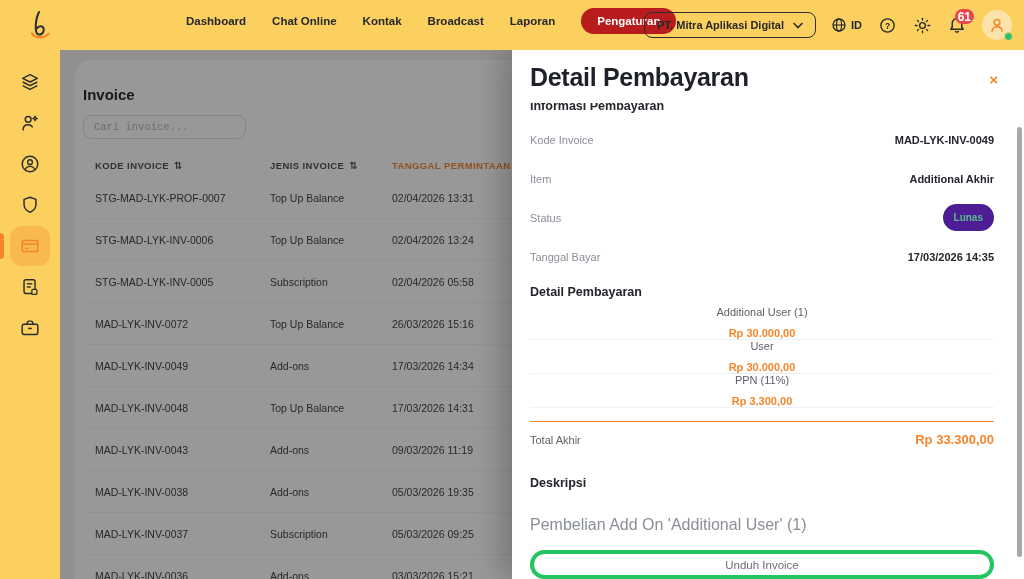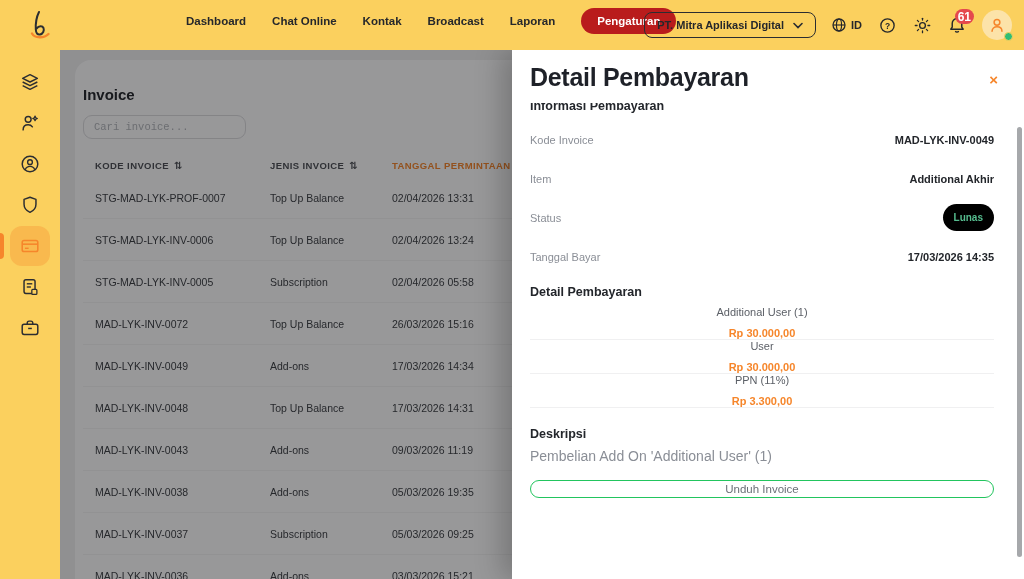--- a/index.html
+++ b/index.html
@@ -57,32 +57,32 @@
            box-shadow:-10px 0 26px rgba(0,0,0,0.22); padding:0 30px 0 18px; }
   .panel-title { font-size:25px; font-weight:800; color:#1E2128; letter-spacing:-0.3px; margin-top:13px; }
   .panel-close { position:absolute; right:26px; top:22px; font-size:15px; font-weight:700; color:#F6862B; cursor:pointer; line-height:1; }
   .section-clip { height:13px; overflow:hidden; margin-top:11px; }
   .section-clip .sec-title { margin-top:-4px; }
   .sec-title { font-size:12.5px; font-weight:800; color:#23262B; }
   .info-rows { margin-top:4px; }
   .info-row { height:39px; display:flex; justify-content:space-between; align-items:center; }
   .info-row .lbl { font-size:11px; color:#8a8e96; }
   .info-row .val { font-size:11px; font-weight:800; color:#23262B; }
-  .badge-lunas { background:#000000; color:#56BD8F; font-size:10px; font-weight:700; padding:8px 11px; border-radius:999px; }
+  .badge-lunas { background:#4c1d95; color:#56BD8F; font-size:10px; font-weight:700; padding:8px 11px; border-radius:999px; }
   .pay-section-title { margin-top:9px; }
   .pay-rows { margin-top:7px; }
   .pay-row { height:34px; display:flex; justify-content:space-between; align-items:center; border-bottom:1px solid #f0f0f1;flex-direction:column; }
   .pay-row .lbl { font-size:11px; color:#5b5f66; }
   .pay-row .amt { font-size:11px; font-weight:800; color:#F6862B; }
   .grand-total { height:36px; display:flex; justify-content:space-between; align-items:center; border-top:1.6px solid #F6862B; margin-top:13px; }
   .grand-total .lbl { font-size:11px; color:#5b5f66; }
   .grand-total .amt { font-size:13px; font-weight:800; color:#F6862B; }
   .desc-title { margin-top:19px; }
-  .desc-text { margin-top:7px; font-size:14px; color:#8a8e96; }
-  .download-btn { margin-top:16px; width:100%; height:18px; border:1px solid #22c55e; border-radius:999px;
+  .desc-text { margin-top:26px; font-size:16px; color:#8a8e96; }
+  .download-btn { margin-top:16px; width:100%; height:29px; border:4px solid #22c55e; border-radius:999px;
                   background:#fff; font-size:11.5px; color:#6b7078; cursor:pointer;
                   font-family:"Liberation Sans", sans-serif; }
   .panel-scrollbar { position:absolute; right:2px; top:77px; width:5px; height:430px; background:#a6a8ab;
                      border-radius:3px; cursor:pointer; }
 
   svg { display:block; }
 </style>
 </head>
 <body>
 
@@ -314,20 +314,24 @@
         <div class="pay-row">
           <span class="lbl">User</span>
           <span class="amt">Rp 30.000,00</span>
         </div>
         <div class="pay-row">
           <span class="lbl">PPN (11%)</span>
           <span class="amt">Rp 3.300,00</span>
         </div>
       </div>
 
+    <div class="grand-total">
+      <span class="lbl">Total Akhir</span>
+      <span class="amt">Rp 33.300,00</span>
+    </div>
 
     <div class="sec-title desc-title">Deskripsi</div>
     <div class="desc-text">Pembelian Add On 'Additional User' (1)</div>
 
     <button class="download-btn">Unduh Invoice</button>
 
     <div class="panel-scrollbar"></div>
   </section>
 
 </div>

